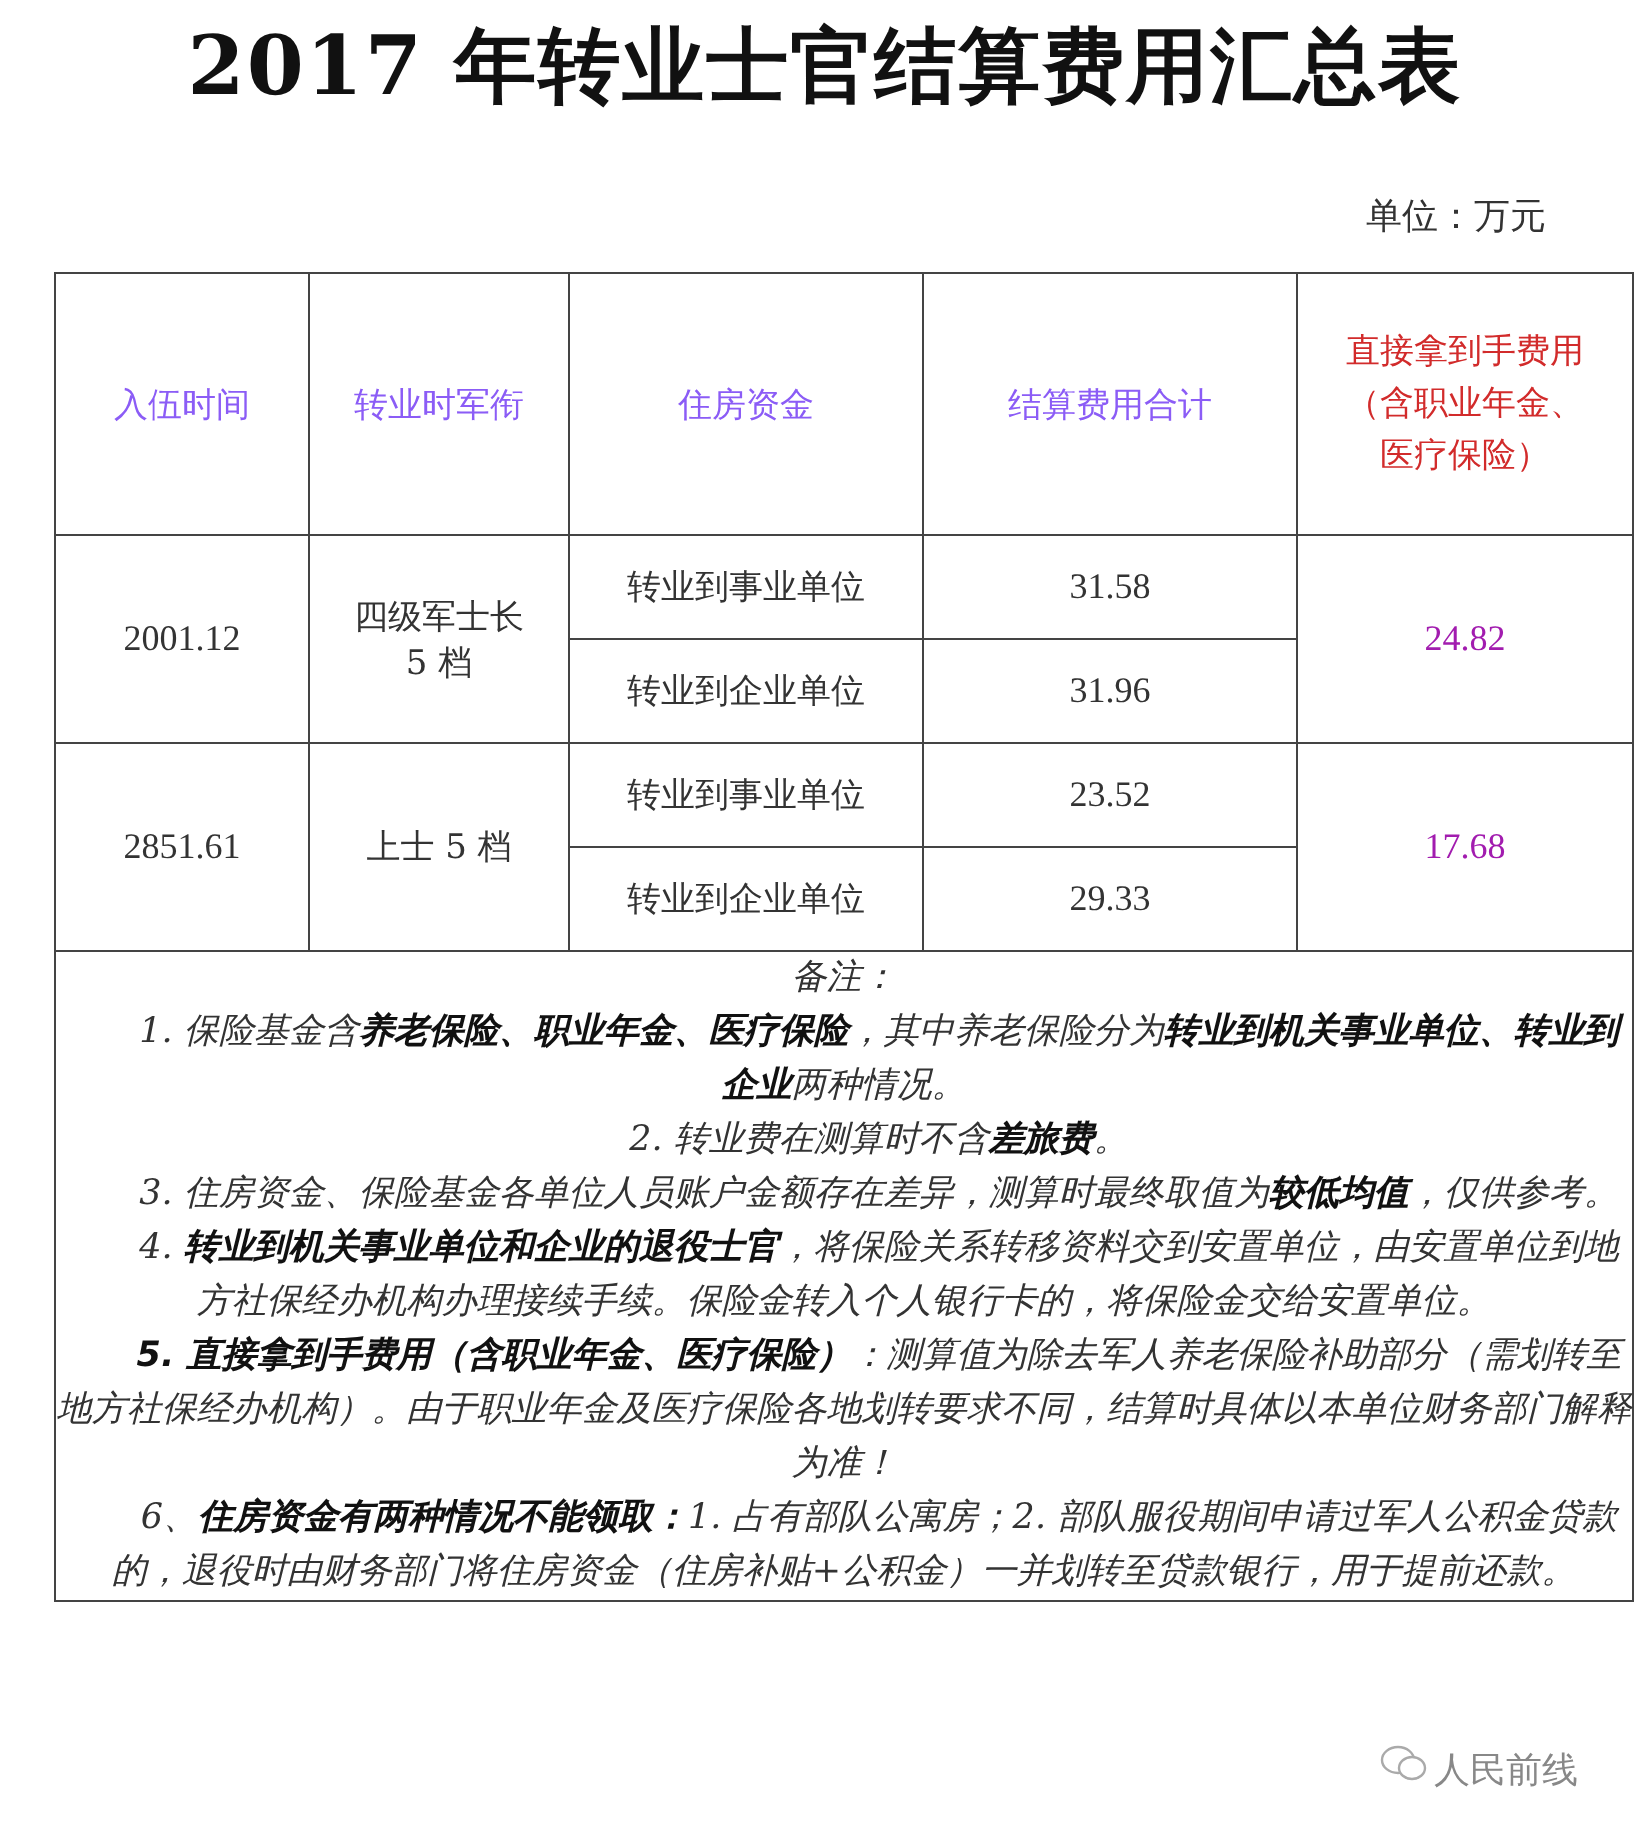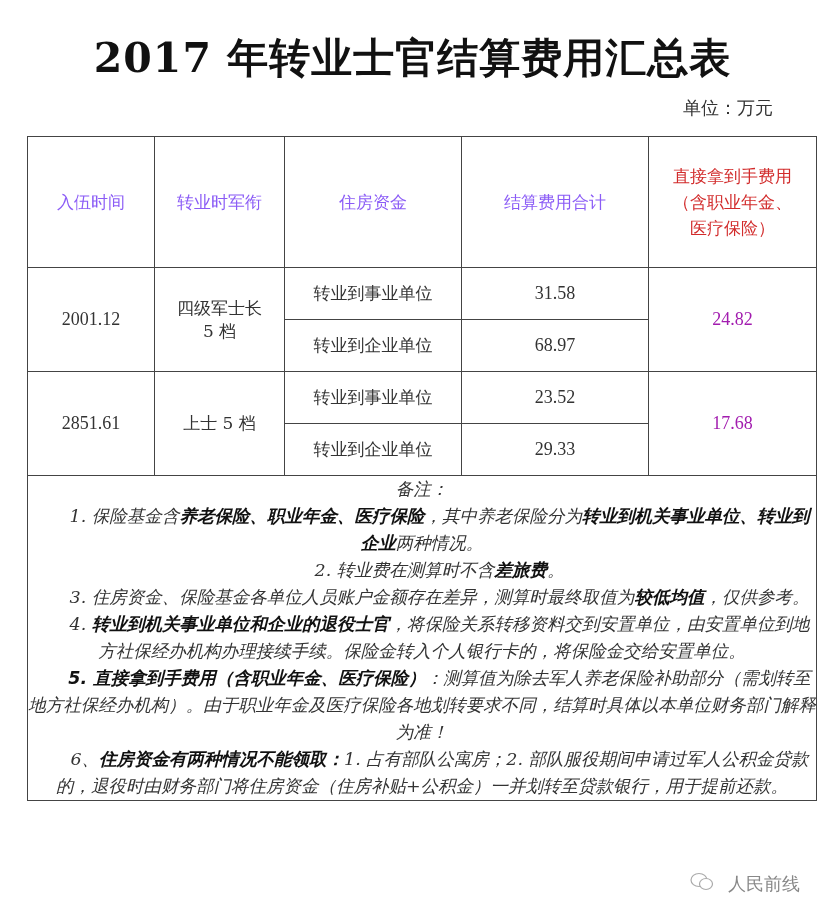--- a/index.html
+++ b/index.html
@@ -1,37 +1,37 @@
 <!DOCTYPE html>
 <html><head>
   <meta charset="utf-8">
   <style>
     html, body { margin:0; padding:0; background:#ffffff; }
     body { width:825px; height:920px; position:relative; overflow:hidden;
            font-family:"DejaVu Serif", "Liberation Serif", serif; color:#222; }
     .title { position:absolute; left:0; top:6px; width:825px; text-align:center;
              font-family:"DejaVu Serif", serif; font-weight:bold; font-size:41px;
-             letter-spacing:1px; color:#111;margin-top:25px; }
+             letter-spacing:1px; color:#111; }
     .unit { position:absolute; right:52px; top:96px; font-size:18px; color:#333; }
     table.sheet { position:absolute; left:27px; top:136px; border-collapse:collapse;
                   width:789px; table-layout:fixed; }
     table.sheet td, table.sheet th { border:1.5px solid #444; text-align:center;
                   vertical-align:middle; padding:0;margin-top:34px; }
     th { font-family:"DejaVu Sans", sans-serif; font-weight:normal; font-size:17px; color:#8b5cf6; height:130px; }
     th.red { color:#d22b2b; line-height:26px; }
     td { font-size:17px; height:51px; color:#333; }
     td.num { font-family:"Liberation Serif", "DejaVu Serif", serif; font-size:18px; }
     td.red { color:#a21caf; }
     td.notes { text-align:left; padding:6px 12px 4px 14px; height:auto; font-size:17.5px;
                line-height:27px; color:#333; vertical-align:top;font-style:italic; }
     .notes p { margin:0; }
     .notes .ind { text-indent:2em; }
     .notes b { color:#111; font-family:"DejaVu Sans", sans-serif; }
     .wm { position:absolute; left:690px; top:872px; font-family:"DejaVu Sans", sans-serif;
-          font-size:18px; color:#888; display:flex; align-items:center; gap:14px; }
+          font-size:18px; color:#888; display:flex; align-items:center; gap:3px; }
   </style>
 </head>
 <body>
 
 <div class="title">2017 年转业士官结算费用汇总表</div>
 <div class="unit">单位：万元</div>
 
 <table class="sheet">
   <colgroup>
     <col style="width:127px">
@@ -57,21 +57,21 @@
     <td rowspan="2">
       <div>四级军士长</div>
       <div>5 档</div>
     </td>
     <td>转业到事业单位</td>
     <td class="num">31.58</td>
     <td rowspan="2" class="num red">24.82</td>
   </tr>
   <tr>
     <td>转业到企业单位</td>
-    <td class="num">68.97</td>
+    <td class="num">31.96</td>
   </tr>
   <tr>
     <td rowspan="2" class="num">2851.61</td>
     <td rowspan="2">上士 5 档</td>
     <td>转业到事业单位</td>
     <td class="num">23.52</td>
     <td rowspan="2" class="num red">17.68</td>
   </tr>
   <tr>
     <td>转业到企业单位</td>

